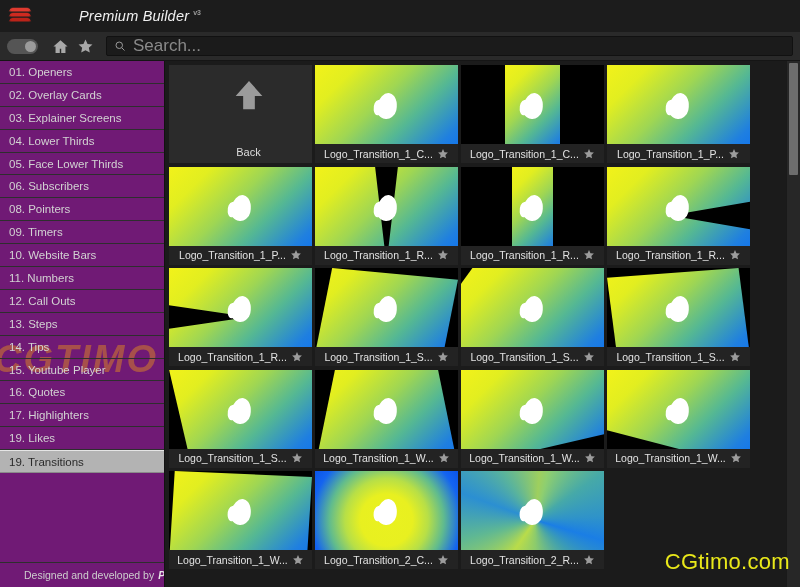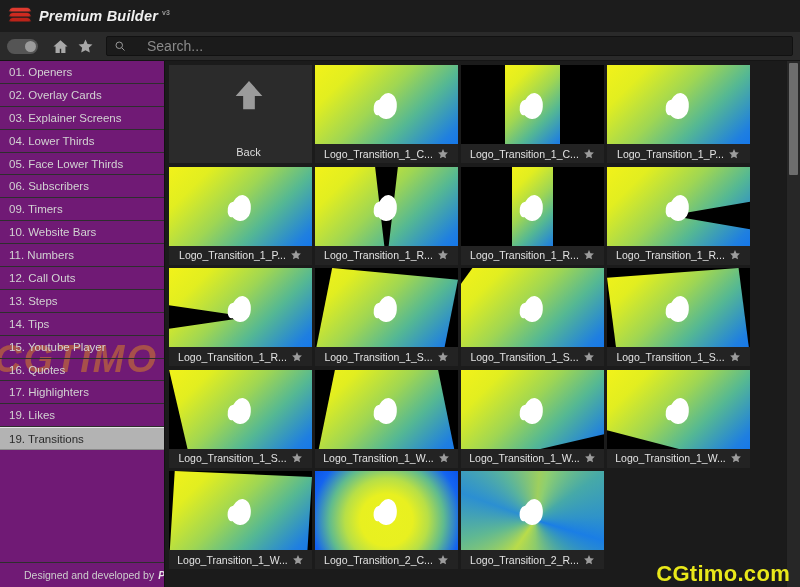--- a/index.html
+++ b/index.html
@@ -37,23 +37,24 @@
     background: #d93025;
     border-radius: 2px;
     transform: perspective(14px) rotateX(42deg);
   }
   .logo-stack i:nth-child(1) { top: 0px; background:#e03a2f; }
   .logo-stack i:nth-child(2) { top: 5px; background:#cf2a20; }
   .logo-stack i:nth-child(3) { top: 10px; background:#bb2319; }
   .app-title {
     color: #f0f0f0;
     font-size: 14.5px;
-    font-weight: bold;
+    font-weight: normal;
     font-style: italic;
     letter-spacing: .2px;
+    margin-left: 40px;
   }
   .app-version {
     color: #9a9a9a;
     font-size: 7px;
     font-weight: bold;
     margin-left: 4px;
     vertical-align: super;
   }
 
   
@@ -100,23 +101,23 @@
     margin-left: 7px;
     padding: 0 7px;
   }
   .searchbox svg { fill: none; stroke: #9a9a9a; stroke-width: 2; }
   .search-input {
     flex: 1;
     background: transparent;
     border: none;
     outline: none;
     color: #cfcfcf;
-    font-size: 14px;
+    font-size: 17px;
     font-family: "Liberation Sans", sans-serif;
-    margin-left: 21px;
+    margin-left: 7px;
   }
   .search-input::placeholder { color: #8a8a8a; }
 
   
   .body {
     flex: 1 1 auto;
     display: flex;
     min-height: 0;
     position: relative;
   }
@@ -317,23 +318,23 @@
     left: 2px; right: 2px;
     top: 2px;
     height: 112px;
     background: #6d6d6d;
     border-radius: 1px;
   }
 
   
   .wm-bottom {
     position: absolute;
-    right: 10px; bottom: 0;
+    right: 10px; bottom: 12px;
     font-size: 22px;
-    font-weight: bold;
+    font-weight: normal;
     color: #e9e81a;
     letter-spacing: .3px;
     z-index: 20;
     pointer-events: none;
   }
 </style>
 </head>
 <body>
 
 <div id="app">
@@ -389,20 +390,23 @@
           <div class="cat">
             <span>04. Lower Thirds</span>
           </div>
           <div class="cat">
             <span>05. Face Lower Thirds</span>
           </div>
           <div class="cat">
             <span>06. Subscribers</span>
           </div>
           <div class="cat">
+            <span>08. Pointers</span>
+          </div>
+          <div class="cat">
             <span>09. Timers</span>
           </div>
           <div class="cat">
             <span>10. Website Bars</span>
           </div>
           <div class="cat">
             <span>11. Numbers</span>
           </div>
           <div class="cat">
             <span>12. Call Outs</span>

